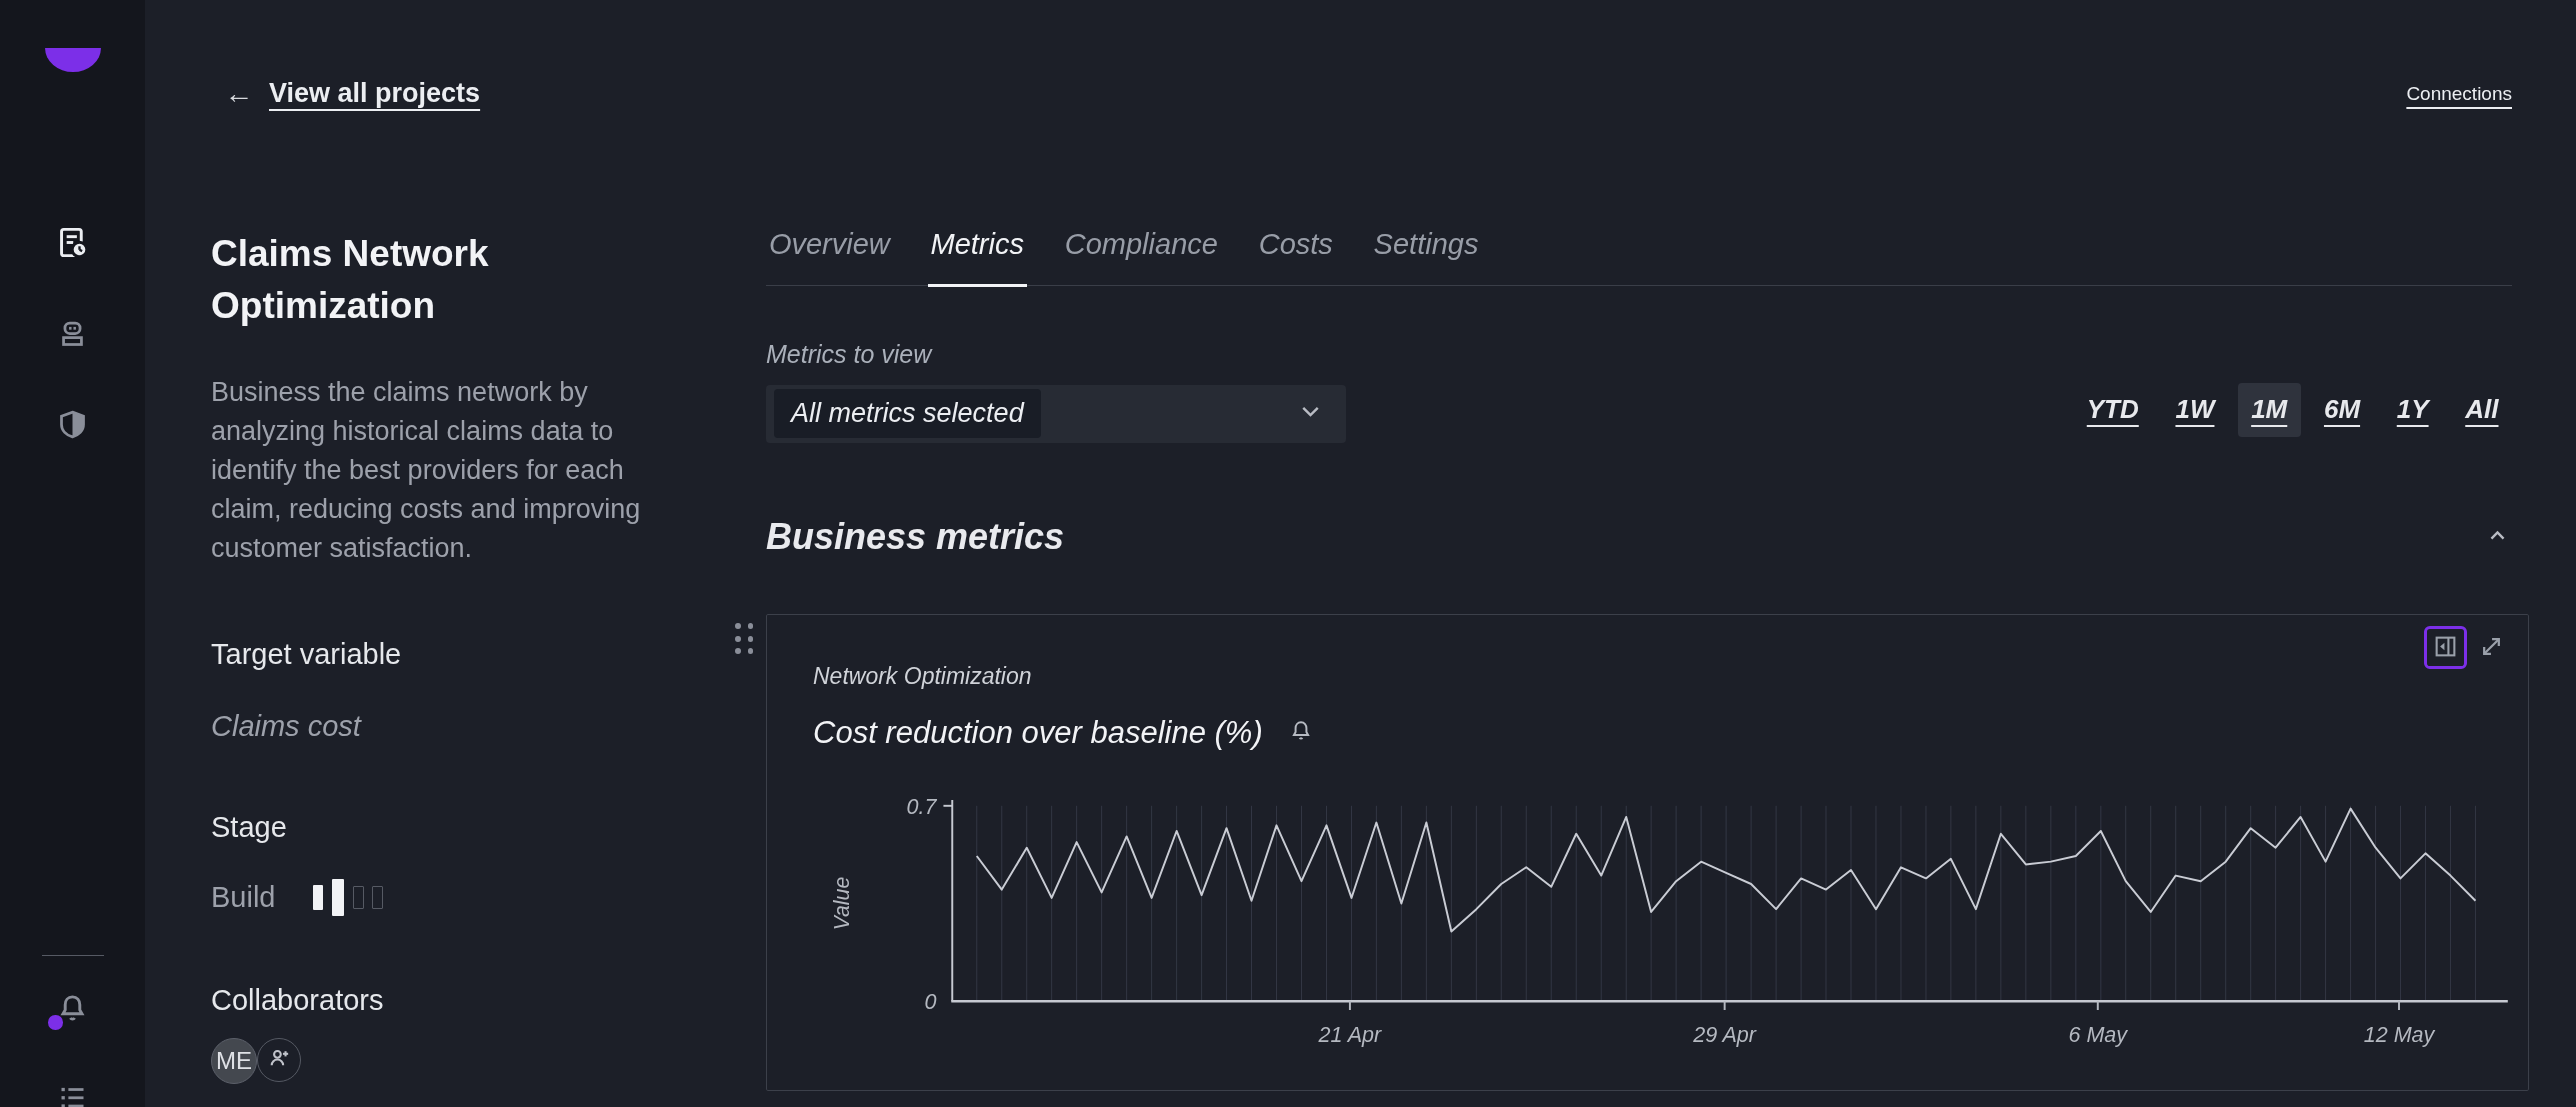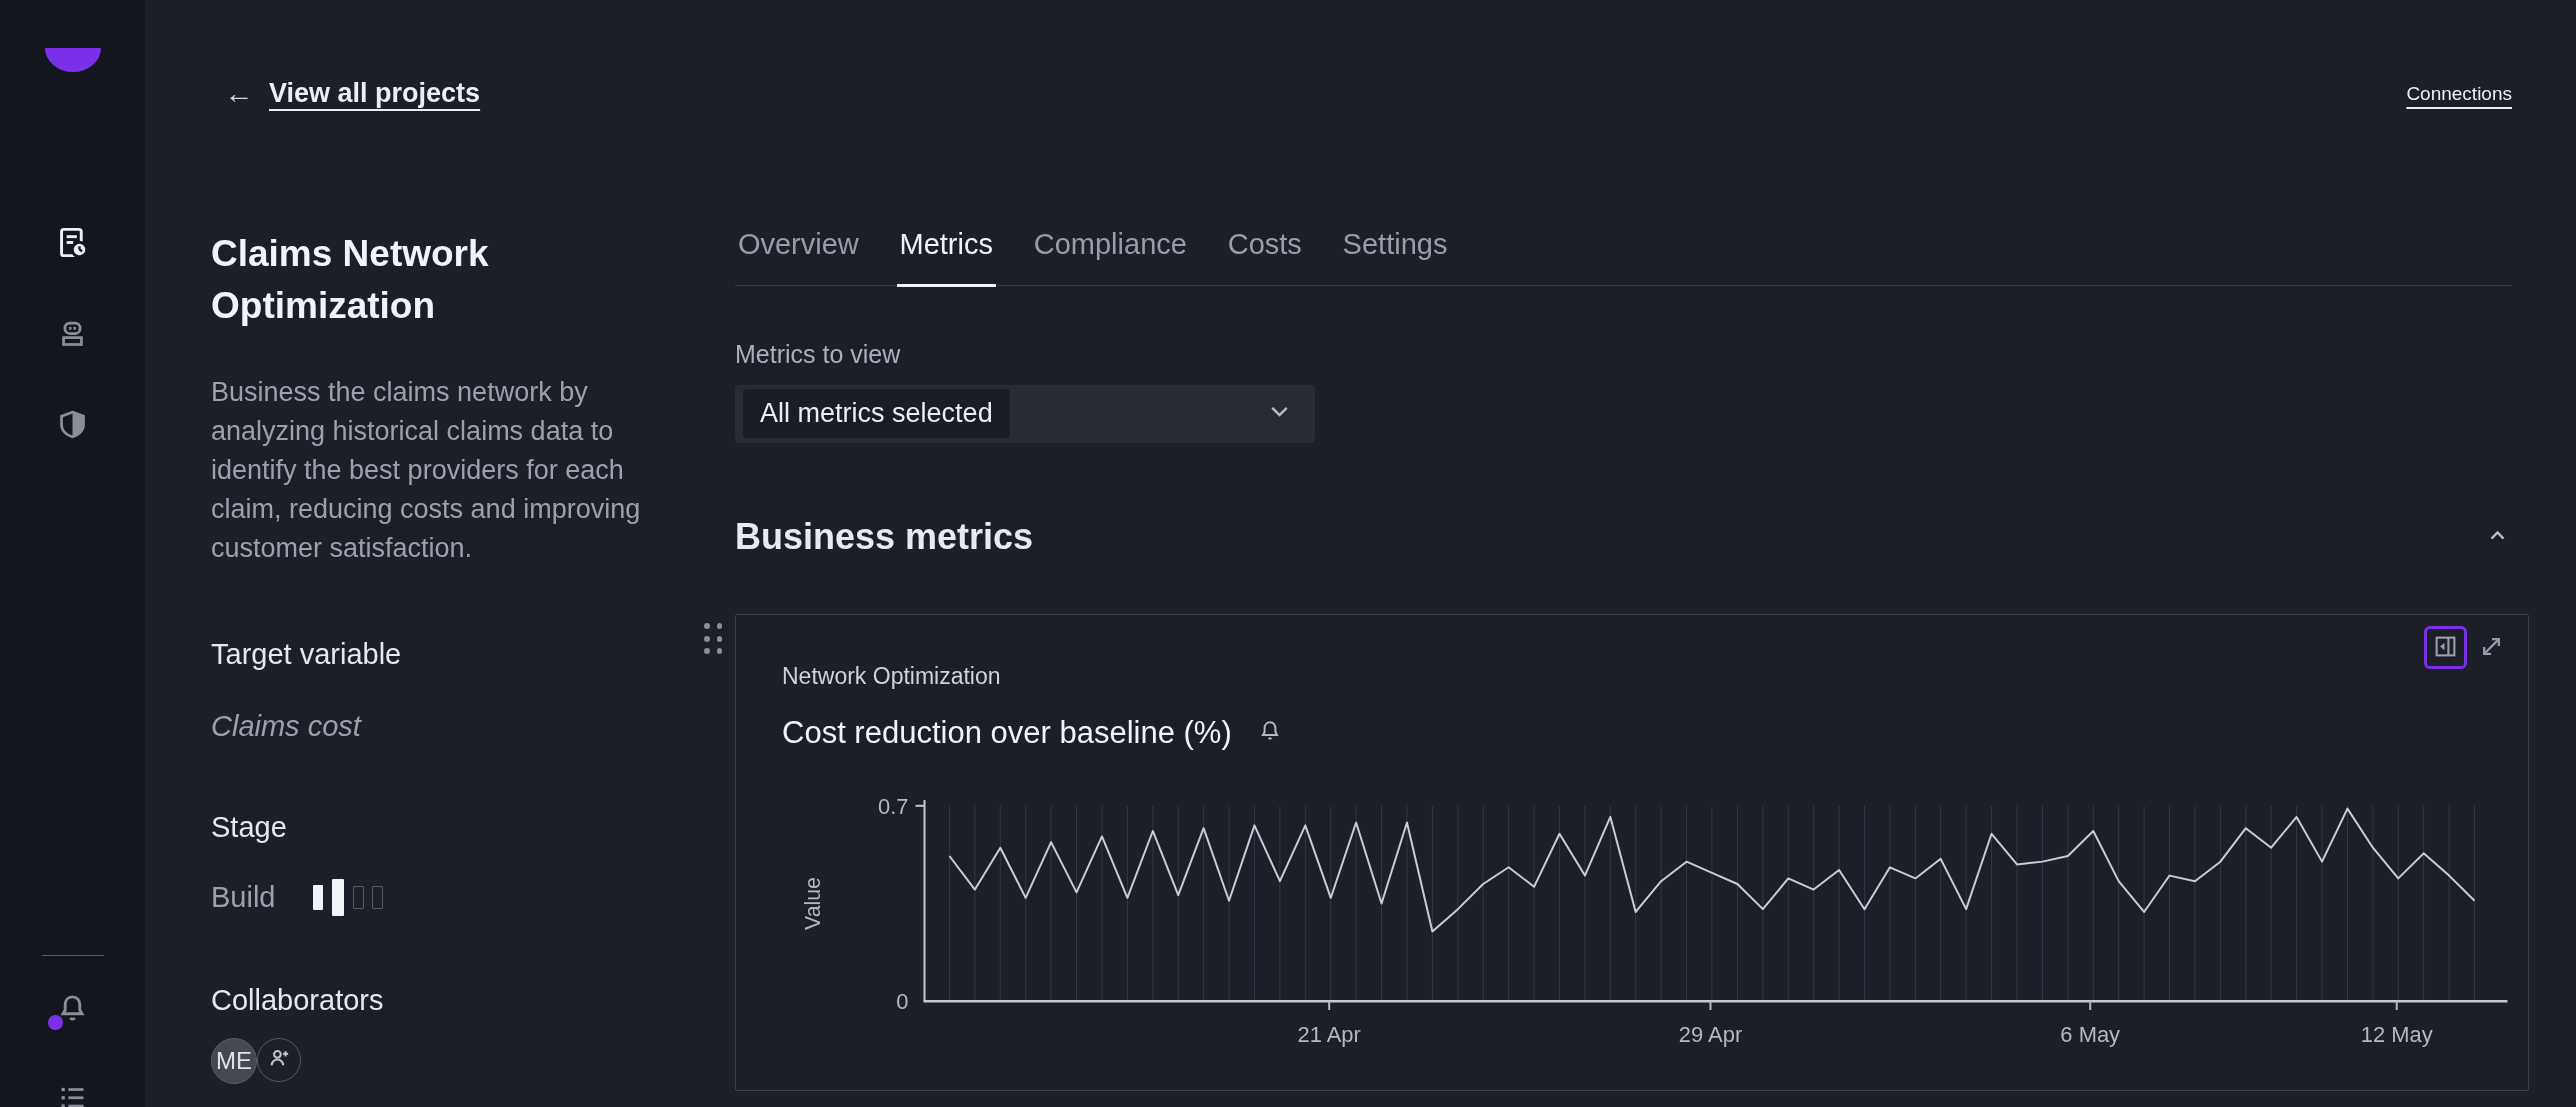--- a/index.html
+++ b/index.html
@@ -51,21 +51,21 @@
   .stage-bar.filled { border:none; background:#f2f3f6; height:25px; }
   .stage-bar.current { width:12.6px; height:37px; }
   .mt-collab { margin-top:68px; }
   .collab-row { margin-top:21px; display:flex; gap:0; }
   .avatar { width:46px; height:46px; border-radius:50%; background:#44484f; border:1px solid #5c606a;
             display:flex; align-items:center; justify-content:center; font-size:24px; color:#dfe1e6; }
   .add-collab { width:44px; height:44px; border-radius:50%; background:none; border:1.9px solid #555963;
             display:flex; align-items:center; justify-content:center; cursor:pointer; }
 
   
-  .main-panel { flex:1; margin-left:70px; min-width:0; }
+  .main-panel { flex:1; margin-left:101px; min-width:0;font-style:italic; }
   .tabs { display:flex; gap:35px; border-bottom:1px solid #3a3e48; }
   .tab { font-size:29px; color:#989da7; padding:0 2.9px 24px 2.9px; cursor:pointer; position:relative; }
   .tab.active { color:#f2f3f6; }
   .tab.active::after { content:""; position:absolute; left:0; right:0; bottom:-1.9px; height:2.9px; background:#f2f3f6; }
 
   .controls-row { margin-top:54px; display:flex; justify-content:space-between; align-items:flex-end; }
   .select-label { font-size:25px; color:#aab0ba; }
   .metric-select { margin-top:15.5px; width:580px; height:58px; background:#272b34; border-radius:3.9px;
                    display:flex; align-items:center; padding:0 21px 0 7.7px; cursor:pointer;gap:33px; }
   .select-chip { background:#191d26; border-radius:3.9px; padding:8.7px 17.4px; font-size:27px; color:#eceef2; }
@@ -228,20 +228,28 @@
             <div class="metric-select">
               <span class="select-chip">All metrics selected</span>
               <span class="spacer"></span>
               <span>
                 <svg width="29" height="29" viewBox="0 0 24 24" fill="none">
                   <path d="M6 9 L12 15 L18 9" stroke="#b9bcc4" stroke-width="2"></path>
                 </svg>
               </span>
             </div>
           </div>
+          <div class="time-ranges">
+              <a class="range">YTD</a>
+              <a class="range">1W</a>
+              <a class="range selected">1M</a>
+              <a class="range">6M</a>
+              <a class="range">1Y</a>
+              <a class="range">All</a>
+            </div>
         </div>
 
         <div class="section-header">
           <h2 class="section-title">Business metrics</h2>
           <button class="collapse-btn">
             <span>
               <svg width="29" height="29" viewBox="0 0 24 24" fill="none">
                 <path d="M7 14.5 L12 9.5 L17 14.5" stroke="#b9bcc4" stroke-width="2"></path>
               </svg>
             </span>

